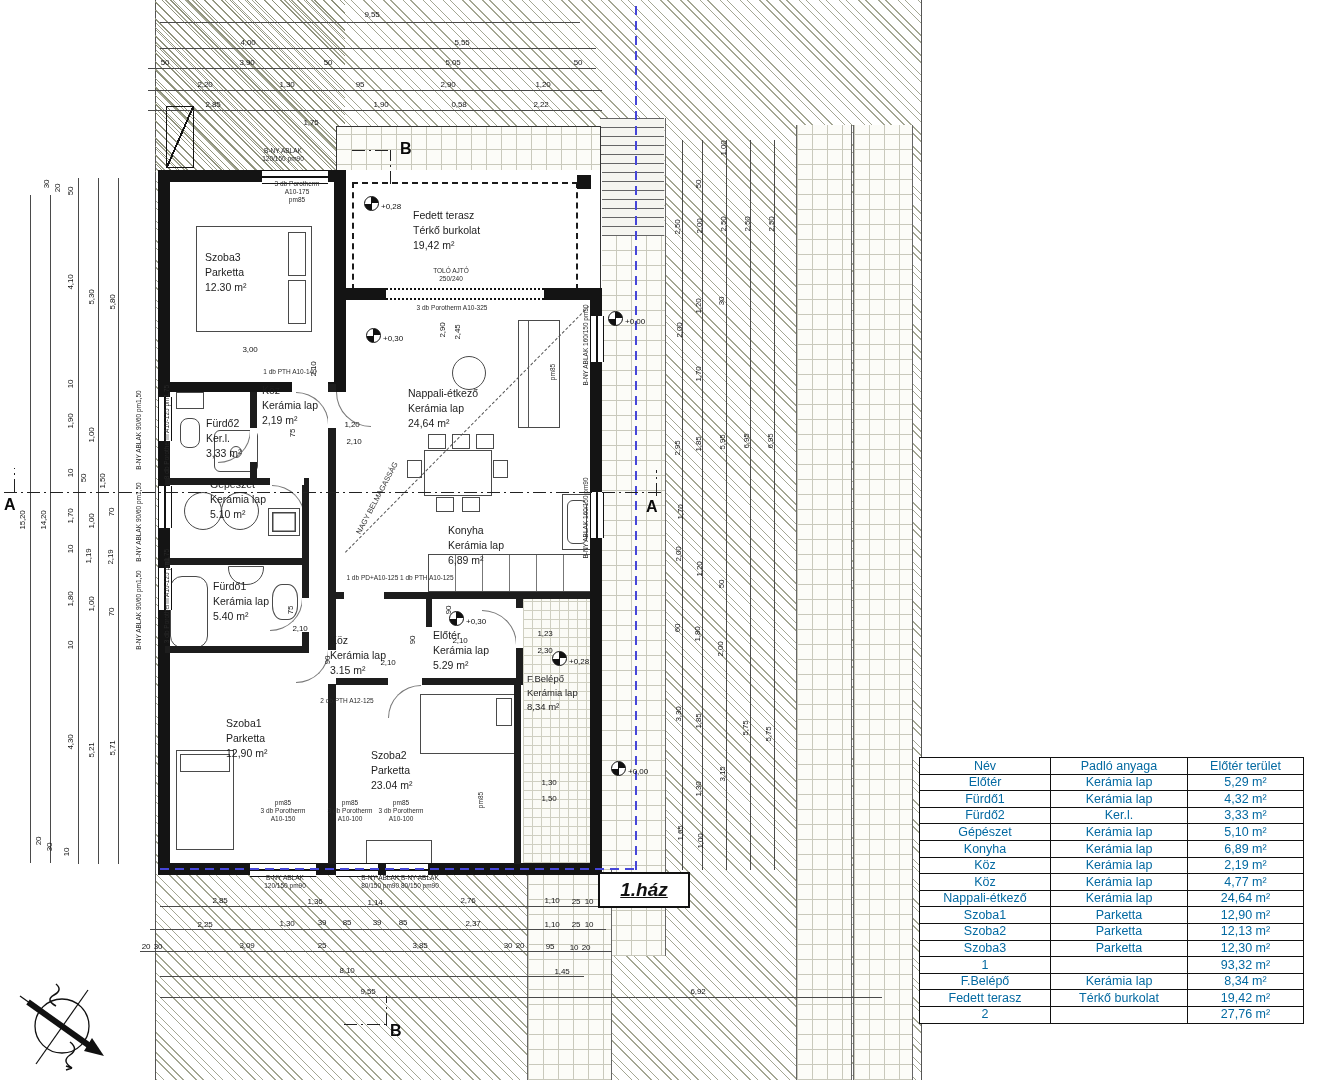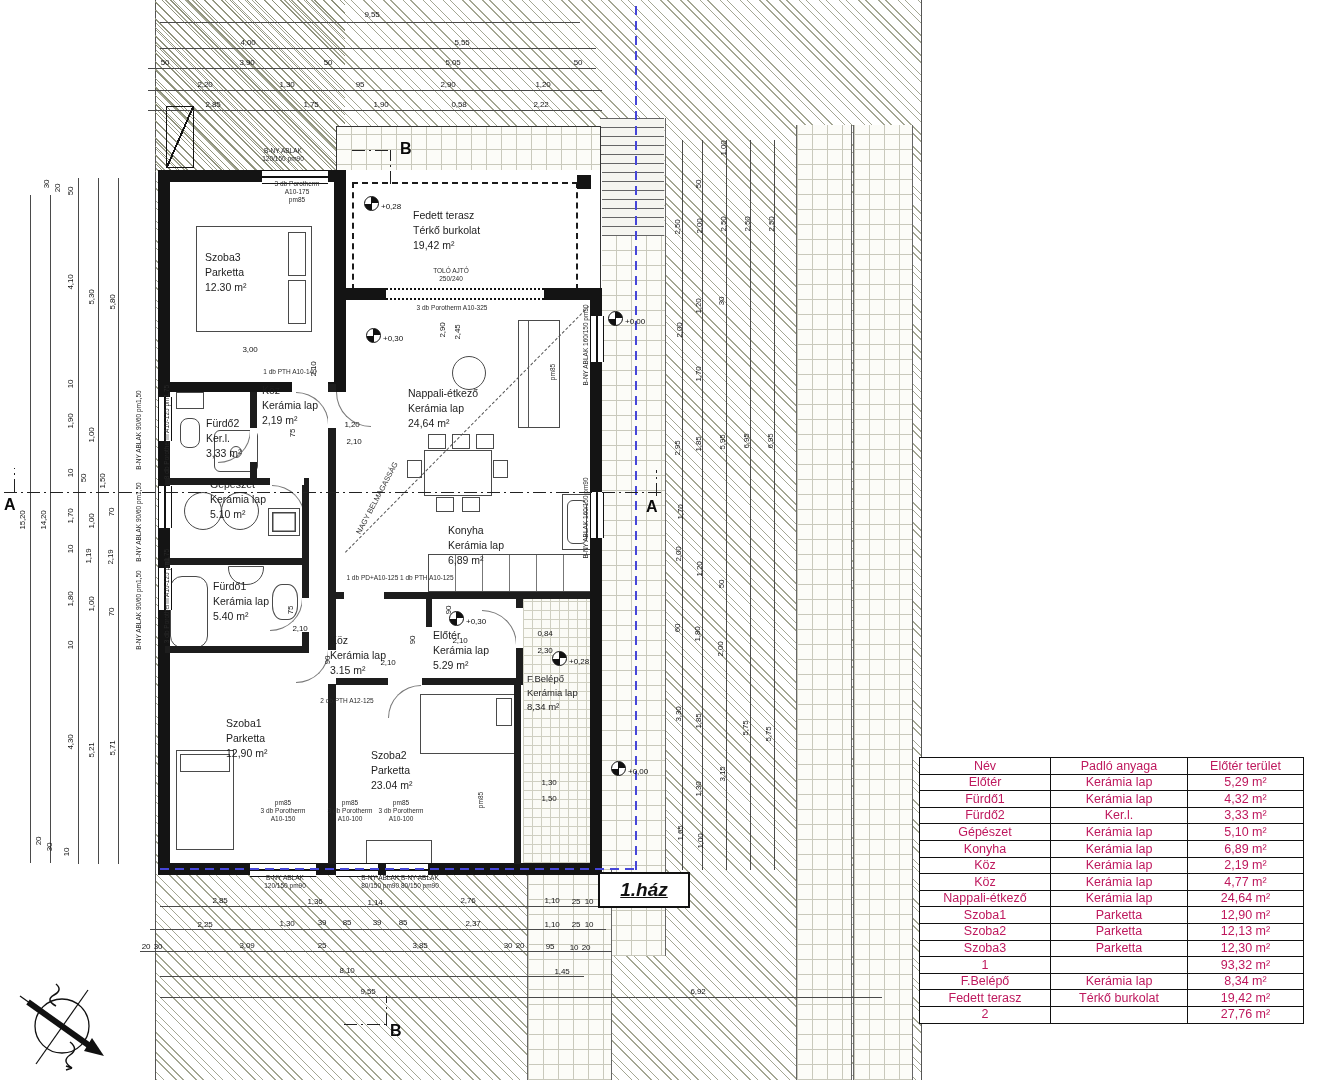--- a/index.html
+++ b/index.html
@@ -59,21 +59,21 @@
   .lvl{position:absolute;width:13px;height:13px;border-radius:50%;border:1px solid #111;z-index:28;
     background:conic-gradient(#111 0 90deg,#fff 90deg 180deg,#111 180deg 270deg,#fff 270deg 360deg)}
   .lvlt{position:absolute;font-size:8px;color:#111;z-index:28;white-space:nowrap}
   .sec{position:absolute;font-weight:bold;font-size:16px;color:#0a0a0a;z-index:31}
   .gate{position:absolute;left:166px;top:106px;width:26px;height:60px;border:1.6px solid #111;z-index:8;
     background:linear-gradient(to bottom right,transparent 48%,#111 48% 52%,transparent 52%)}
   .hazbox{position:absolute;left:598px;top:872px;width:88px;height:32px;border:2px solid #111;background:#fff;
     z-index:32;display:flex;align-items:center;justify-content:center;font-size:19px;font-weight:bold;
     font-style:italic;text-decoration:underline}
   #areas{position:absolute;left:919px;top:757px;border-collapse:collapse;z-index:35;font-size:12.5px;
-    color:#be185d;background:#fff;table-layout:fixed}
+    color:#0369a1;background:#fff;table-layout:fixed}
   #areas th,#areas td{border:1.4px solid #111;height:15.6px;padding:0 2px;text-align:center;
     font-weight:normal;line-height:1;overflow:hidden;white-space:nowrap}
   .sofa{background:#fff linear-gradient(90deg,transparent 9px,#555 9px 10px,transparent 10px)}
   .kc{background:#fff repeating-linear-gradient(90deg,transparent 0 26px,#777 26px 27px)}
   .boiler{box-shadow:inset 0 0 0 3px #fff,inset 0 0 0 4.5px #444}
   .cmp{position:absolute;left:14px;top:982px;z-index:30}
 </style>
 </head>
 <body>
 
@@ -281,21 +281,21 @@
   <i class="dh" style="left:247px;top:62px">3,90</i>
   <i class="dh" style="left:328px;top:62px">50</i>
   <i class="dh" style="left:453px;top:62px">5,05</i>
   <i class="dh" style="left:578px;top:62px">50</i>
   <i class="dh" style="left:205px;top:84px">2,20</i>
   <i class="dh" style="left:287px;top:84px">1,30</i>
   <i class="dh" style="left:360px;top:84px">95</i>
   <i class="dh" style="left:448px;top:84px">2,90</i>
   <i class="dh" style="left:543px;top:84px">1,20</i>
   <i class="dh" style="left:213px;top:104px">2,85</i>
-  <i class="dh" style="left:311px;top:104px">1,75</i>
+  <i class="dh" style="left:311px;top:122px">1,75</i>
   <i class="dh" style="left:381px;top:104px">1,90</i>
   <i class="dh" style="left:459px;top:104px">0,58</i>
   <i class="dh" style="left:541px;top:104px">2,22</i>
 
   <i class="dv" style="left:22px;top:520px">15,20</i>
   <i class="dv" style="left:43px;top:520px">14,20</i>
   <i class="dv" style="left:46px;top:184px">30</i>
   <i class="dv" style="left:57px;top:188px">20</i>
   <i class="dv" style="left:70px;top:191px">50</i>
   <i class="dv" style="left:70px;top:282px">4,10</i>
@@ -393,21 +393,21 @@
   <i class="dv" style="left:457px;top:332px">2,45</i>
   <i class="dv" style="left:313px;top:369px">2,10</i>
   <i class="dh" style="left:352px;top:424px">1,20</i>
   <i class="dh" style="left:354px;top:441px">2,10</i>
   <i class="dv" style="left:292px;top:433px">75</i>
   <i class="dv" style="left:290px;top:610px">75</i>
   <i class="dh" style="left:300px;top:628px">2,10</i>
   <i class="dv" style="left:327px;top:660px">90</i>
   <i class="dh" style="left:388px;top:662px">2,10</i>
   <i class="dv" style="left:412px;top:640px">90</i>
-  <i class="dh" style="left:545px;top:633px">0,84</i>
+  <i class="dh" style="left:545px;top:633px">1,23</i>
   <i class="dh" style="left:545px;top:650px">2,30</i>
   <i class="dh" style="left:549px;top:782px">1,30</i>
   <i class="dh" style="left:549px;top:798px">1,50</i>
   <i class="dv" style="left:448px;top:610px">90</i>
   <i class="dh" style="left:460px;top:640px">2,10</i>
 
   <span class="wl" style="left:283px;top:151px">B-NY ABLAK</span>
   <span class="wl" style="left:283px;top:159px">120/150 pm90</span>
   <span class="wl" style="left:297px;top:184px">3 db Porotherm</span>
   <span class="wl" style="left:297px;top:192px">A10-175</span>

